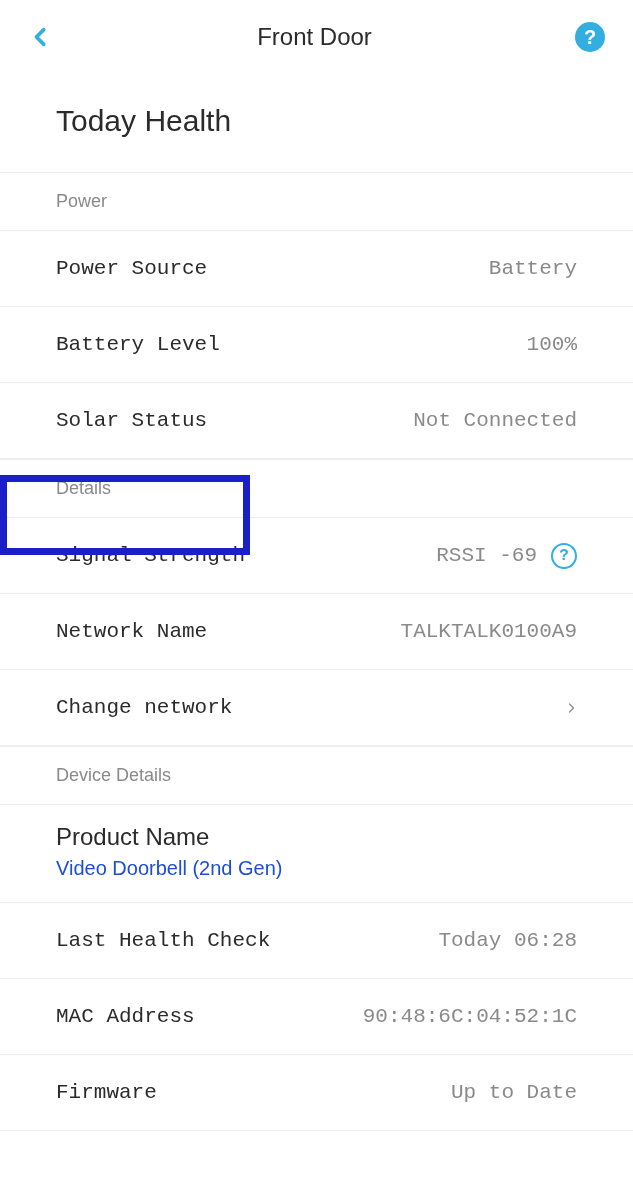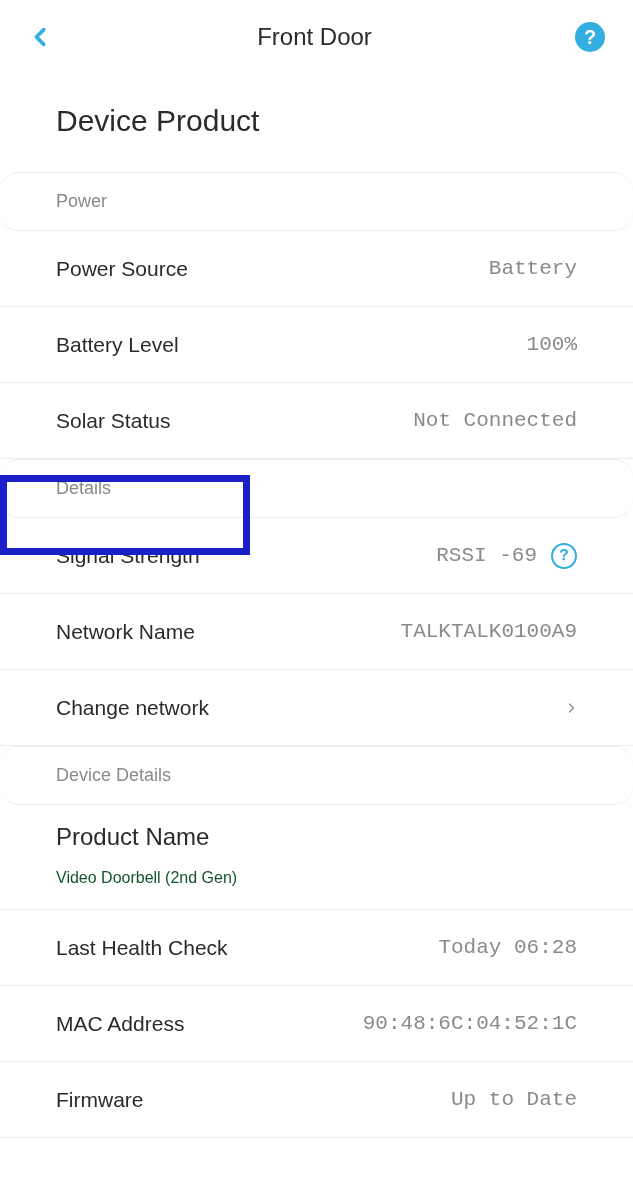--- a/index.html
+++ b/index.html
@@ -56,33 +56,33 @@
     font-size: 30px;
     font-weight: 500;
     color: #2b2b2b;
   }
   .section-header {
     padding: 18px 56px;
     border-top: 1px solid #ececec;
     border-bottom: 1px solid #ececec;
     font-size: 18px;
     color: #8a8a8a;
-    border-radius: 19px;
   }
   .row {
     display: flex;
     align-items: center;
     justify-content: space-between;
     padding: 0 56px;
     height: 76px;
     border-bottom: 1px solid #ececec;
   }
   .row .label {
     font-size: 21px;
     color: #2b2b2b;
+    font-family: Liberation Mono, monospace;
   }
   .row .value {
     font-size: 21px;
     color: #8a8a8a;
     display: flex;
     align-items: center;
     gap: 14px;
     font-family: Liberation Mono, monospace;
   }
   .row-stack {
@@ -91,23 +91,22 @@
     justify-content: center;
     gap: 6px;
     padding: 18px 56px 22px 56px;
     border-bottom: 1px solid #ececec;
   }
   .row-stack .label {
     font-size: 24px;
     color: #2b2b2b;
   }
   .row-stack .value {
-    font-size: 16px;
-    color: #14532d;
-    margin-top: 12px;
+    font-size: 20px;
+    color: #1d4ed8;
   }
   .inline-help {
     width: 26px;
     height: 26px;
     border-radius: 50%;
     border: 2px solid #32aee0;
     color: #32aee0;
     display: flex;
     align-items: center;
     justify-content: center;
@@ -137,21 +136,21 @@
     <div class="back-icon">
       <svg viewBox="0 0 24 24" width="22" height="26" fill="none" stroke="#32aee0" stroke-width="4" stroke-linecap="round" stroke-linejoin="round">
         <polyline points="15 4 7 12 15 20"></polyline>
       </svg>
     </div>
     <div class="nav-title">Front Door</div>
     <div class="help-icon">?</div>
   </div>
 
   <div class="page-title-wrap">
-    <div class="page-title">Device Product</div>
+    <div class="page-title">Today Health</div>
   </div>
 
   <div class="section-header">Power</div>
 
   <div class="row">
     <span class="label">Power Source</span>
     <span class="value">Battery</span>
   </div>
 
   <div class="row">

